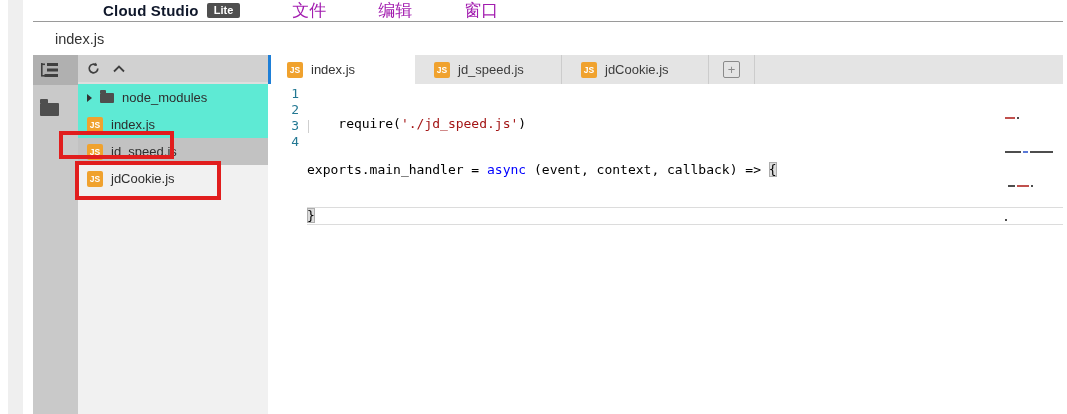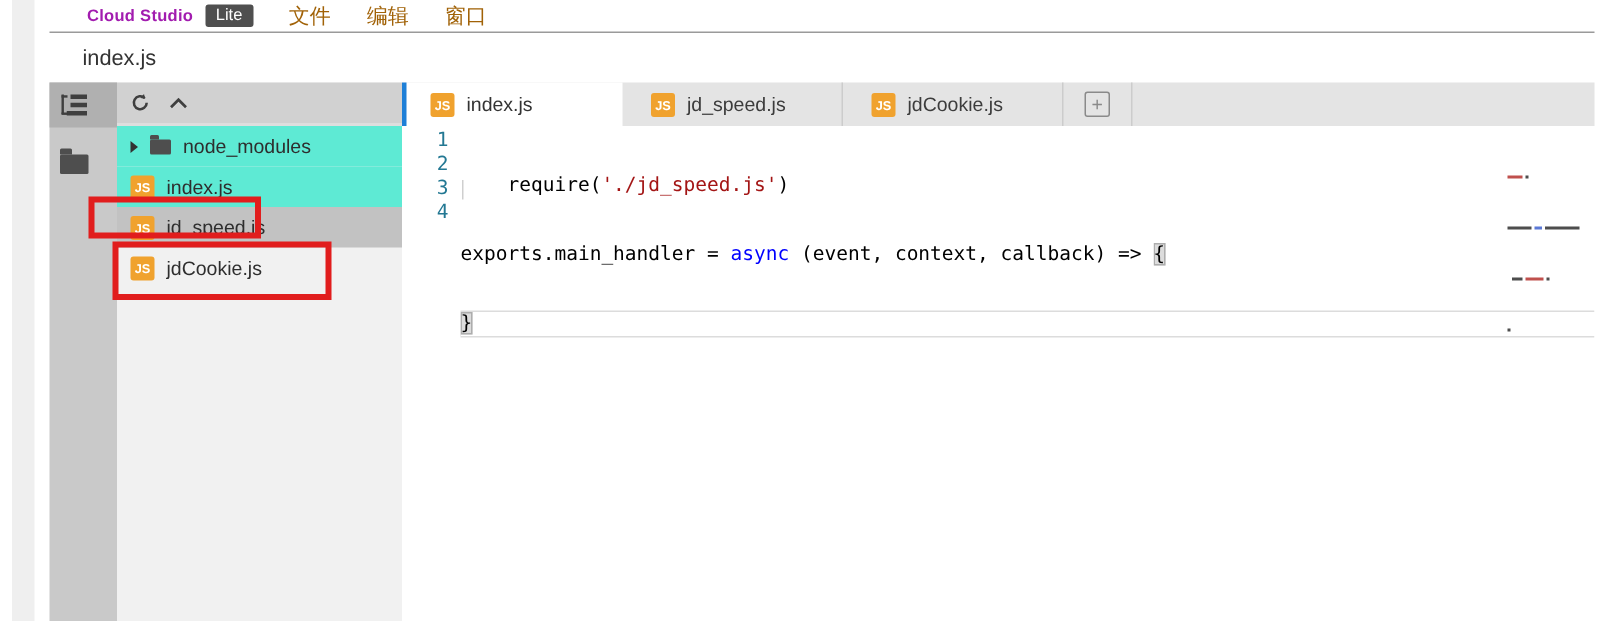--- a/index.html
+++ b/index.html
@@ -7,24 +7,24 @@
   .page { position:relative; width:1067px; height:414px; background:#ffffff; overflow:hidden;
           font-family:"Liberation Sans","DejaVu Sans",sans-serif; }
 
   .left-strip { position:absolute; left:8px; top:0; width:15px; height:414px; background:#efefef; }
 
   .app { position:absolute; left:33px; top:0; width:1030px; height:414px; display:flex; flex-direction:column; background:#fff; }
 
   
   .menubar { height:22px; flex:0 0 22px; display:flex; align-items:center; padding-left:25px;
              border-bottom:1px solid #9a9a9a; }
-  .brand { font-size:11px; font-weight:bold; color:#a21caf; letter-spacing:.2px; }
-  .lite-badge { margin-left:8px; background:#4f4f4f; color:#fff; font-size:11px; font-weight:normal;
+  .brand { font-size:15px; font-weight:bold; color:#0f172a; letter-spacing:.2px;margin-left:45px; }
+  .lite-badge { margin-left:8px; background:#4f4f4f; color:#fff; font-size:11px; font-weight:bold;
                 padding:1px 7px 2px; border-radius:2px; }
-  .menu-item { margin-left:24px; font-size:14px; color:#a16207; cursor:default; }
+  .menu-item { margin-left:52px; font-size:17px; color:#a21caf; cursor:default; }
 
   
   .titlebar { height:33px; flex:0 0 33px; display:flex; align-items:center; padding-left:22px;
               font-size:14.5px; color:#333; }
 
   
   .main { flex:1; display:flex; min-height:0; }
 
   .activitybar { width:45px; flex:0 0 45px; background:#c9c9c9; display:flex; flex-direction:column; }
   .activity-item { height:30px; display:flex; align-items:center; padding-left:7px; }

